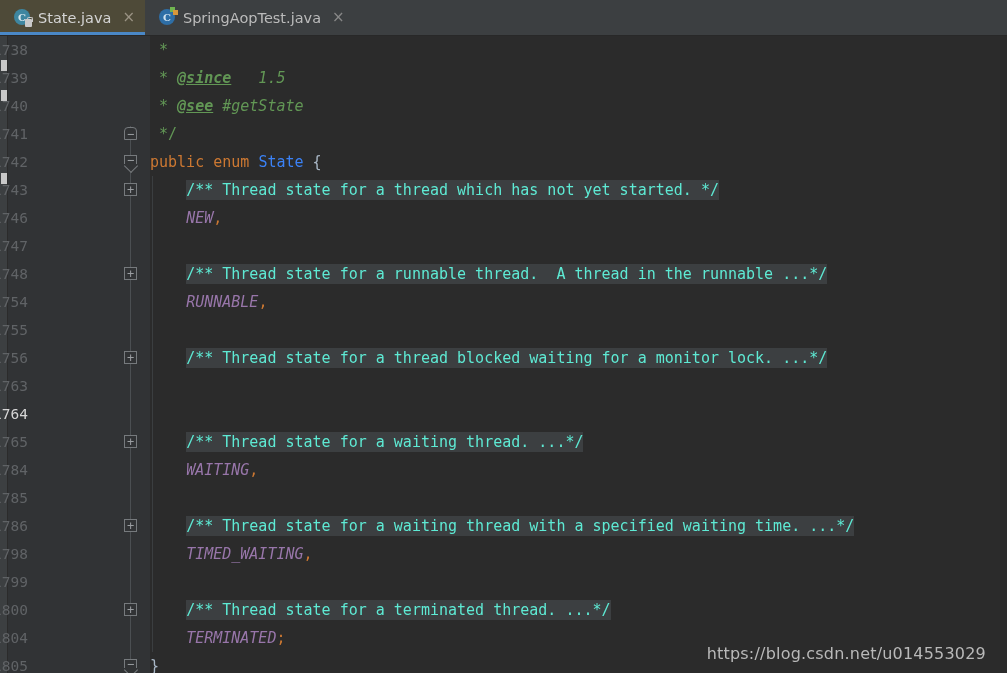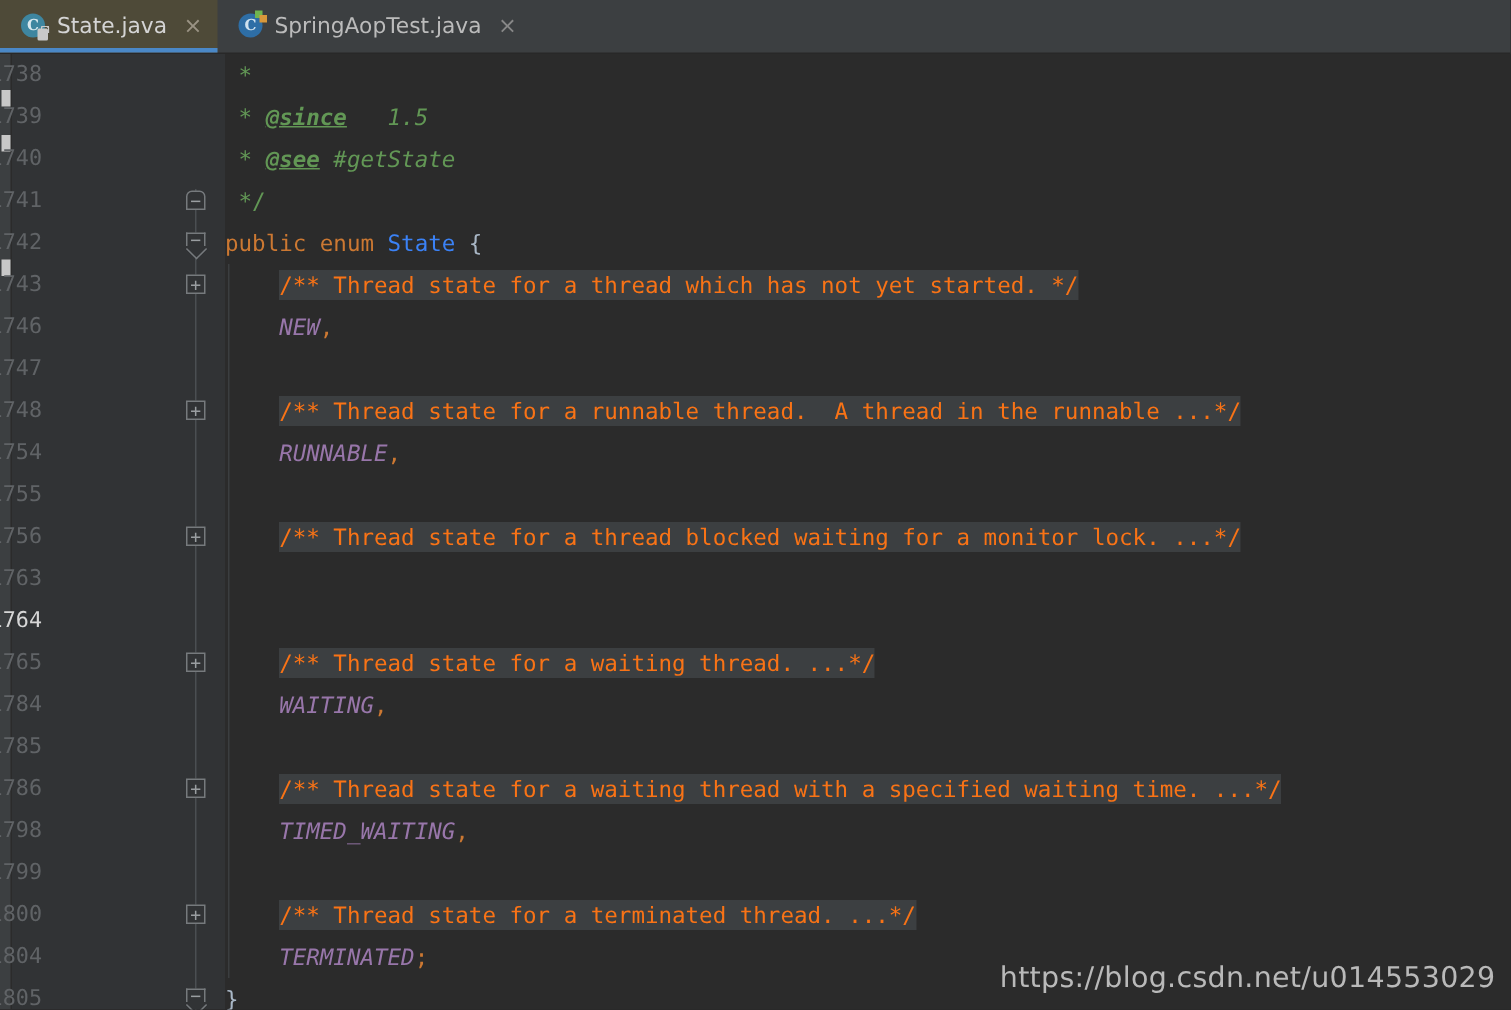--- a/index.html
+++ b/index.html
@@ -140,27 +140,27 @@
   }
   .cm{ color:#629755; }
   .cm .tag{ color:#629755; font-weight:bold; text-decoration:underline; font-style:italic; }
   .cm i{ font-style:italic; }
   .kw{ color:#CC7832;text-align:right; }
   .cls{ color:#3b82f6; }
   .punc{ color:#A9B7C6; }
   .ec{ color:#9876AA; font-style:italic; }
   .sep{ color:#CC7832; }
   .fold{
-    background:#3C3F41; color:#f97316;
+    background:#3C3F41; color:#5eead4;
     padding:1px 0;
   }
 
   .watermark{
-    position:absolute; right:10px; bottom:10px;
-    font-family:"DejaVu Sans", sans-serif; font-size:19px;
+    position:absolute; right:21px; bottom:10px;
+    font-family:"DejaVu Sans", sans-serif; font-size:16px;
     color:#B9B9B9; letter-spacing:0.2px;
   }
 </style>
 </head>
 <body>
 
 <div class="tabbar">
   <div class="tab active">
     <span class="ficon">
       <span class="disc">C</span>

